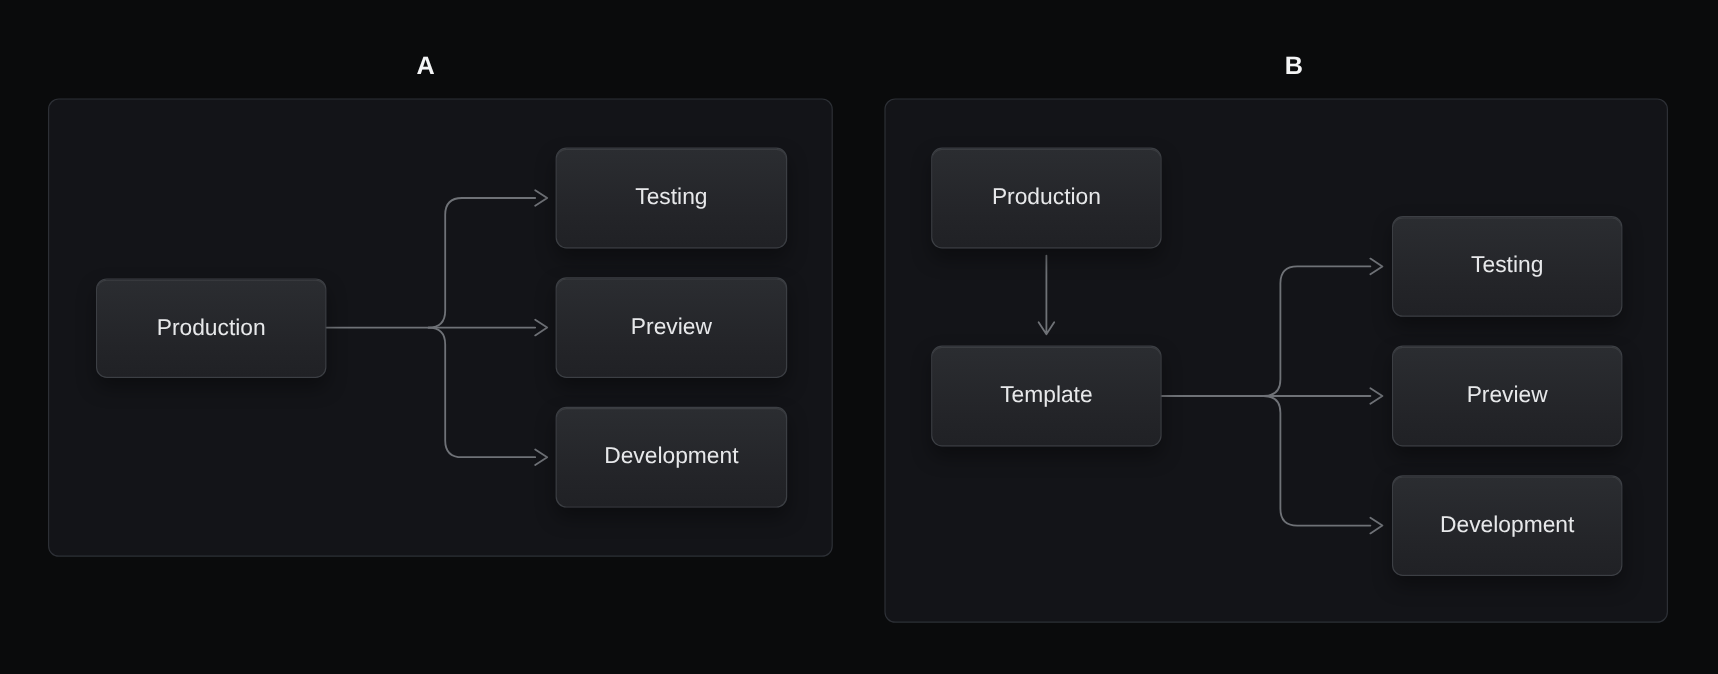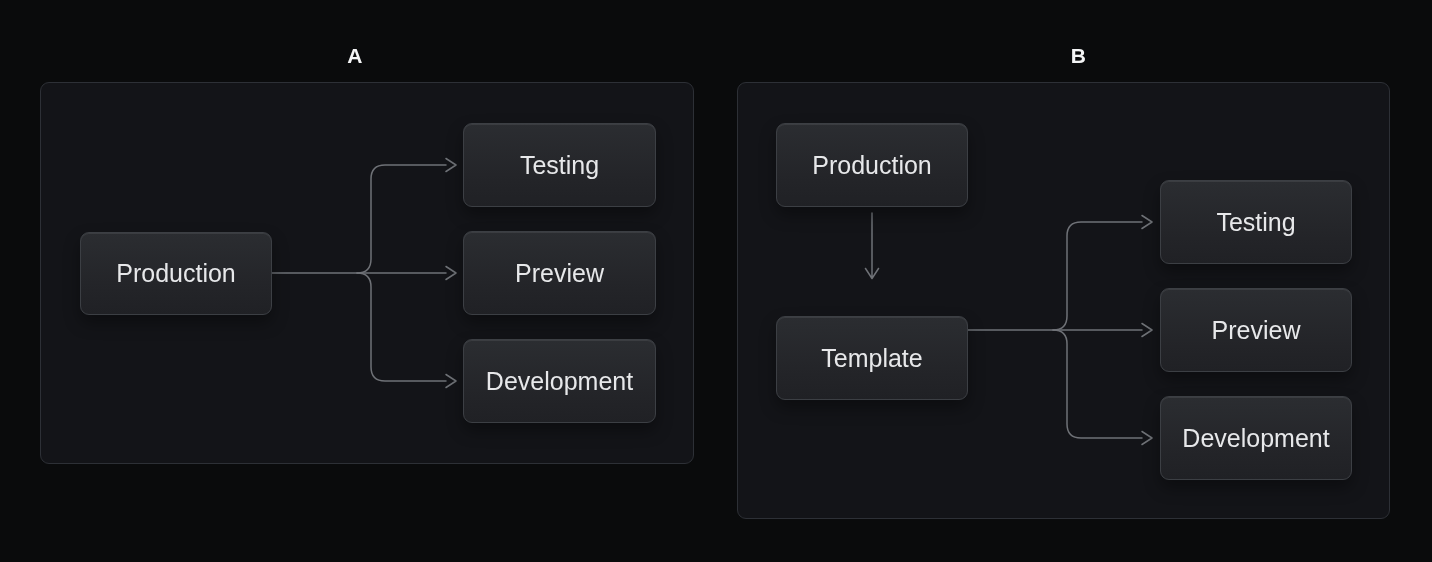--- a/index.html
+++ b/index.html
@@ -40,21 +40,21 @@
   .node {
     position: absolute;
     display: flex;
     align-items: center;
     justify-content: center;
     box-sizing: border-box;
     background: linear-gradient(180deg, #2b2d31 0%, #232428 70%, #202125 100%);
     border: 1px solid #3c3f44;
     border-radius: 9px;
     color: #e7e8ea;
-    font-size: 25px;
+    font-size: 19px;
     font-weight: 400;
     box-shadow: inset 0 1px 0 rgba(255,255,255,0.08), 0 8px 16px rgba(0,0,0,0.35);
     white-space: nowrap;
   }
   .arrows {
     position: absolute;
     left: 0; top: 0;
     width: 1432px;
     height: 562px;
     pointer-events: none;
@@ -90,18 +90,18 @@
     <path d="M1053 330 Q1067 330 1067 316 L1067 236 Q1067 222 1081 222 L1142 222 M1142 215.5 L1152 222 L1142 228.5"></path>
     <path d="M1053 330 Q1067 330 1067 344 L1067 424 Q1067 438 1081 438 L1142 438 M1142 431.5 L1152 438 L1142 444.5"></path>
   </svg>
 
   <div class="node" style="left:80px; top:232px; width:192px; height:83px;">Production</div>
   <div class="node" style="left:463px; top:123px; width:193px; height:84px;">Testing</div>
   <div class="node" style="left:463px; top:231px; width:193px; height:84px;">Preview</div>
   <div class="node" style="left:463px; top:339px; width:193px; height:84px;">Development</div>
 
   <div class="node" style="left:776px; top:123px; width:192px; height:84px;">Production</div>
-  <div class="node" style="left:776px; top:288px; width:192px; height:84px;margin-top:28px;">Template</div>
+  <div class="node" style="left:776px; top:288px; width:192px; height:84px;">Template</div>
   <div class="node" style="left:1160px; top:180px; width:192px; height:84px;">Testing</div>
   <div class="node" style="left:1160px; top:288px; width:192px; height:84px;">Preview</div>
   <div class="node" style="left:1160px; top:396px; width:192px; height:84px;">Development</div>
 
 </div>
 
 </body></html>

